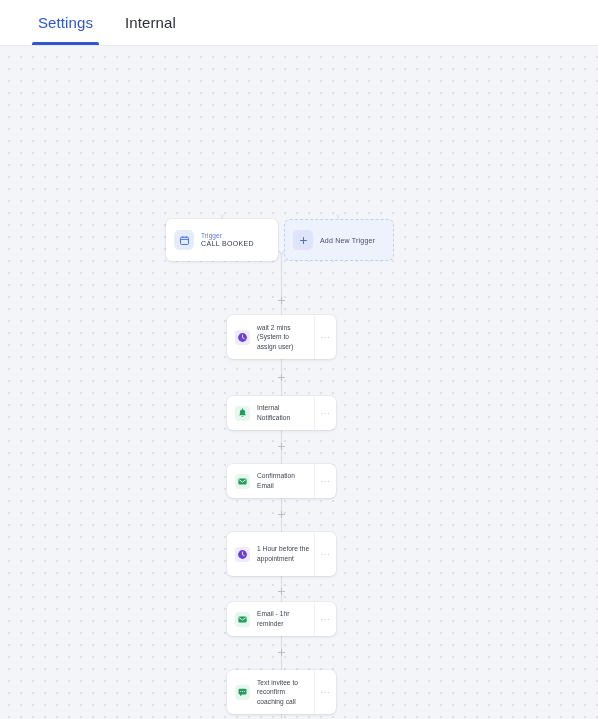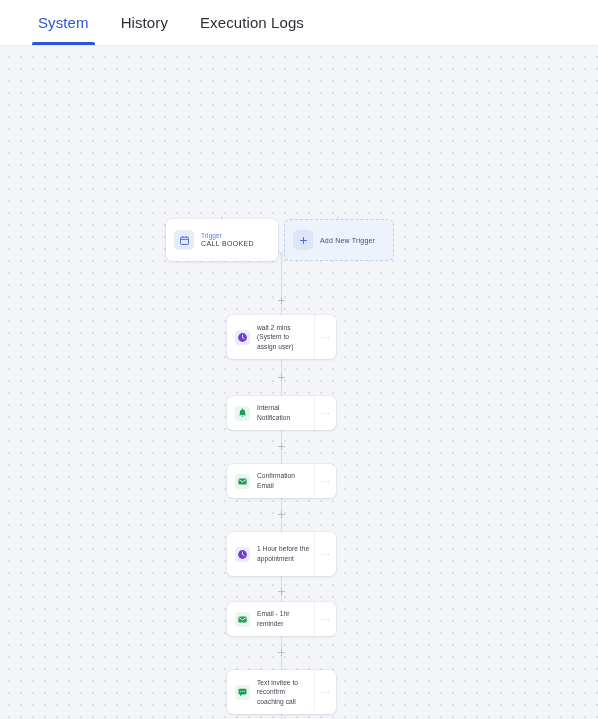--- a/index.html
+++ b/index.html
@@ -201,27 +201,24 @@
     line-height: 1;
     cursor: pointer;
     background: transparent;
   }
 </style>
 </head>
 <body>
 
 <div class="tabbar">
   <div class="tab active">
-    <span>System</span>
+    <span>Settings</span>
   </div>
   <div class="tab">
-    <span>History</span>
-  </div>
-  <div class="tab">
-    <span>Execution Logs</span>
+    <span>Internal</span>
   </div>
 </div>
 
 <div class="canvas">
   <div class="flow">
 
     <svg class="wires" viewBox="0 0 598 673">
       <g fill="none" stroke="#dadde4" stroke-width="1.2">
 
         <path d="M222,169 L222,196 Q222,204 230,204 L274,204 Q281.5,204 281.5,211 L281.5,222"></path>

